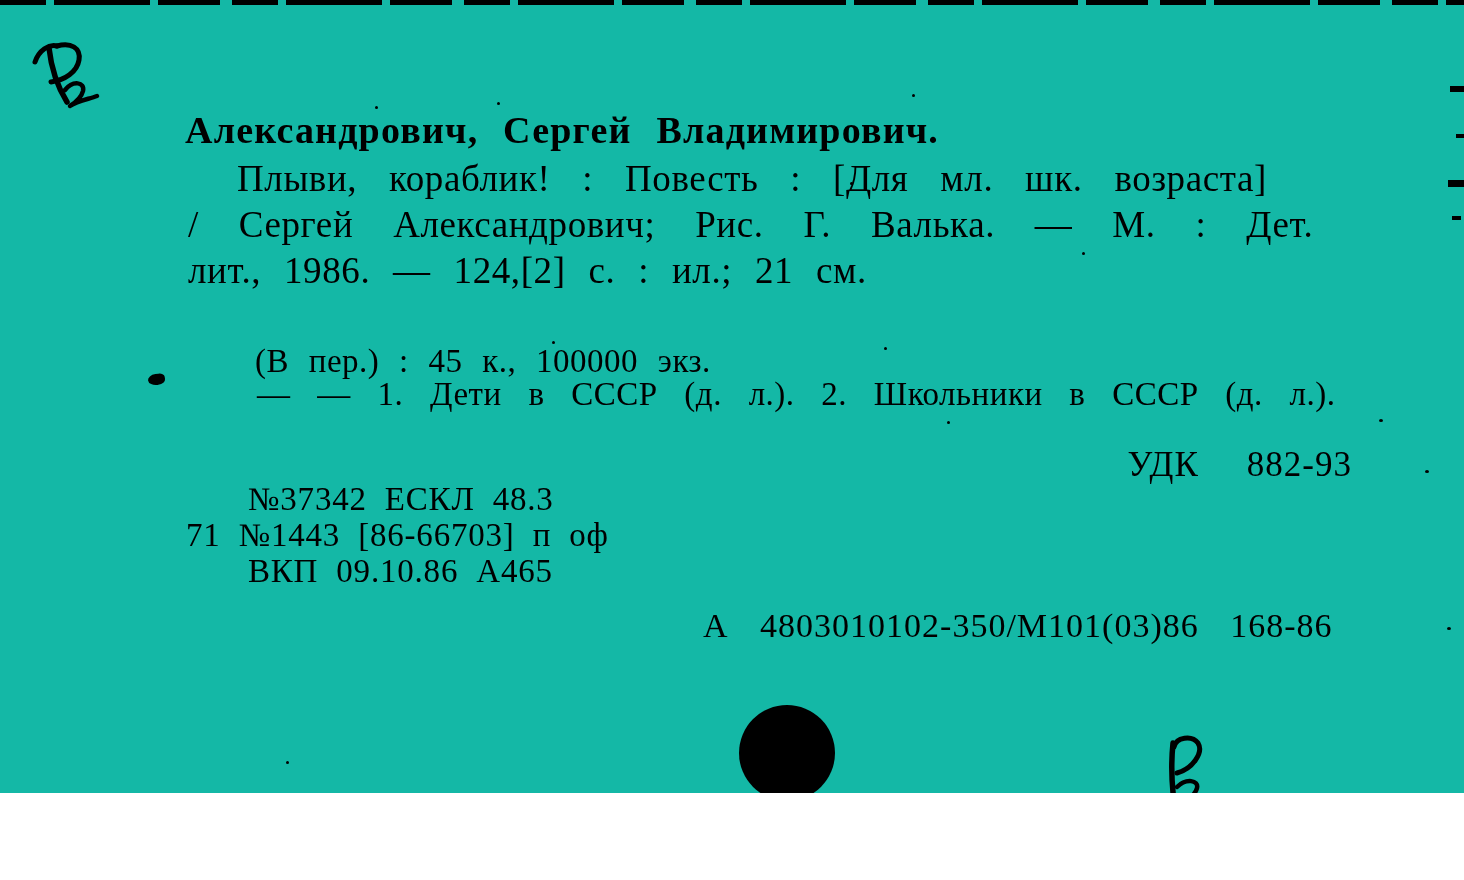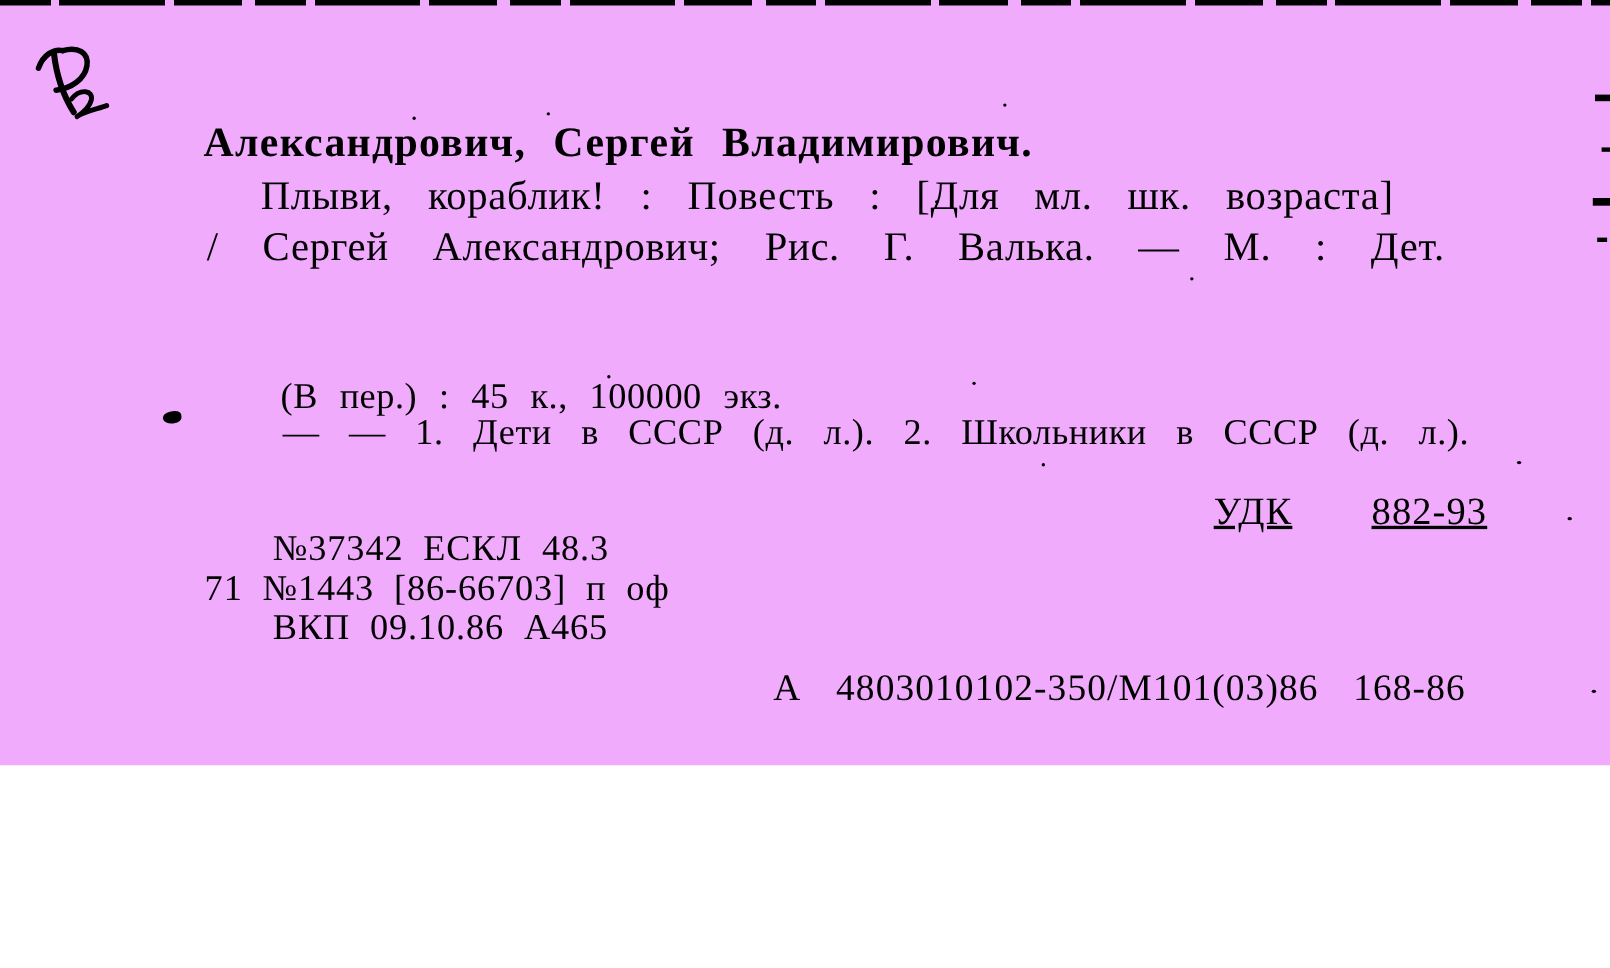--- a/index.html
+++ b/index.html
@@ -1,36 +1,36 @@
 <!DOCTYPE html>
 <html><head>
 <meta charset="utf-8">
 <style>
   html,body{margin:0;padding:0;background:#ffffff;}
   .scan{
     position:relative;
-    width:1464px;height:696px;
-    background:#f0abfc;
+    width:1464px;height:793px;
+    background:#14b8a6;
     overflow:hidden;
     font-family:"Liberation Serif","DejaVu Serif",serif;
     color:#000;
   }
   .txt{position:absolute;white-space:nowrap;color:#000;}
   .heading{
     left:185px;top:108px;
     font-size:38px;font-weight:700;
     letter-spacing:1.2px;word-spacing:14px;
   }
   .desc{font-size:37px;letter-spacing:0.6px;}
   .desc-1{left:237px;top:157px;word-spacing:22px;}
   .desc-2{left:188px;top:203px;word-spacing:30px;}
   .desc-3{left:188px;top:249px;word-spacing:13px;}
   .price{left:255px;top:304px;font-size:33px;word-spacing:11px;letter-spacing:0.5px;margin-top:39px;}
   .tracings{left:257px;top:376px;font-size:33px;word-spacing:18px;letter-spacing:0.5px;}
-  .udk{right:112px;top:445px;font-size:35px;display:flex;gap:72px;letter-spacing:1px;text-decoration:underline;}
+  .udk{right:112px;top:445px;font-size:35px;display:flex;gap:48px;letter-spacing:1px;}
   .reg{font-size:33px;word-spacing:9px;letter-spacing:0.8px;}
   .reg-1{left:248px;top:481px;}
   .reg-2{left:186px;top:517px;}
   .reg-3{left:248px;top:553px;}
   .catalog{left:703px;top:588px;font-size:34px;word-spacing:22px;letter-spacing:1px;margin-top:19px;}
   .punch-hole{
     position:absolute;left:739px;top:705px;
     width:96px;height:96px;border-radius:50%;
     background:#000;
   }
@@ -68,20 +68,21 @@
       <path d="M32,8 C46,4 56,10 54,22 C52,34 40,42 26,44" stroke-width="5"></path>
       <path d="M24,10 C26,28 32,48 42,64" stroke-width="5.5"></path>
       <path d="M40,52 C48,42 60,44 58,53 C56,61 48,66 45,68 C52,63 64,61 72,58" stroke-width="4.5"></path>
     </svg>
   </div>
 
   <div class="txt heading">Александрович, Сергей Владимирович.</div>
 
   <div class="txt desc desc-1">Плыви, кораблик! : Повесть : [Для мл. шк. возраста]</div>
   <div class="txt desc desc-2">/ Сергей Александрович; Рис. Г. Валька. — М. : Дет.</div>
+  <div class="txt desc desc-3">лит., 1986. — 124,[2] с. : ил.; 21 см.</div>
 
   <div class="txt price">(В пер.) : 45 к., 100000 экз.</div>
 
   <div class="txt tracings">— — 1. Дети в СССР (д. л.). 2. Школьники в СССР (д. л.).</div>
 
   <div class="txt udk">
     <span>УДК</span>
     <span>882-93</span>
   </div>
 

